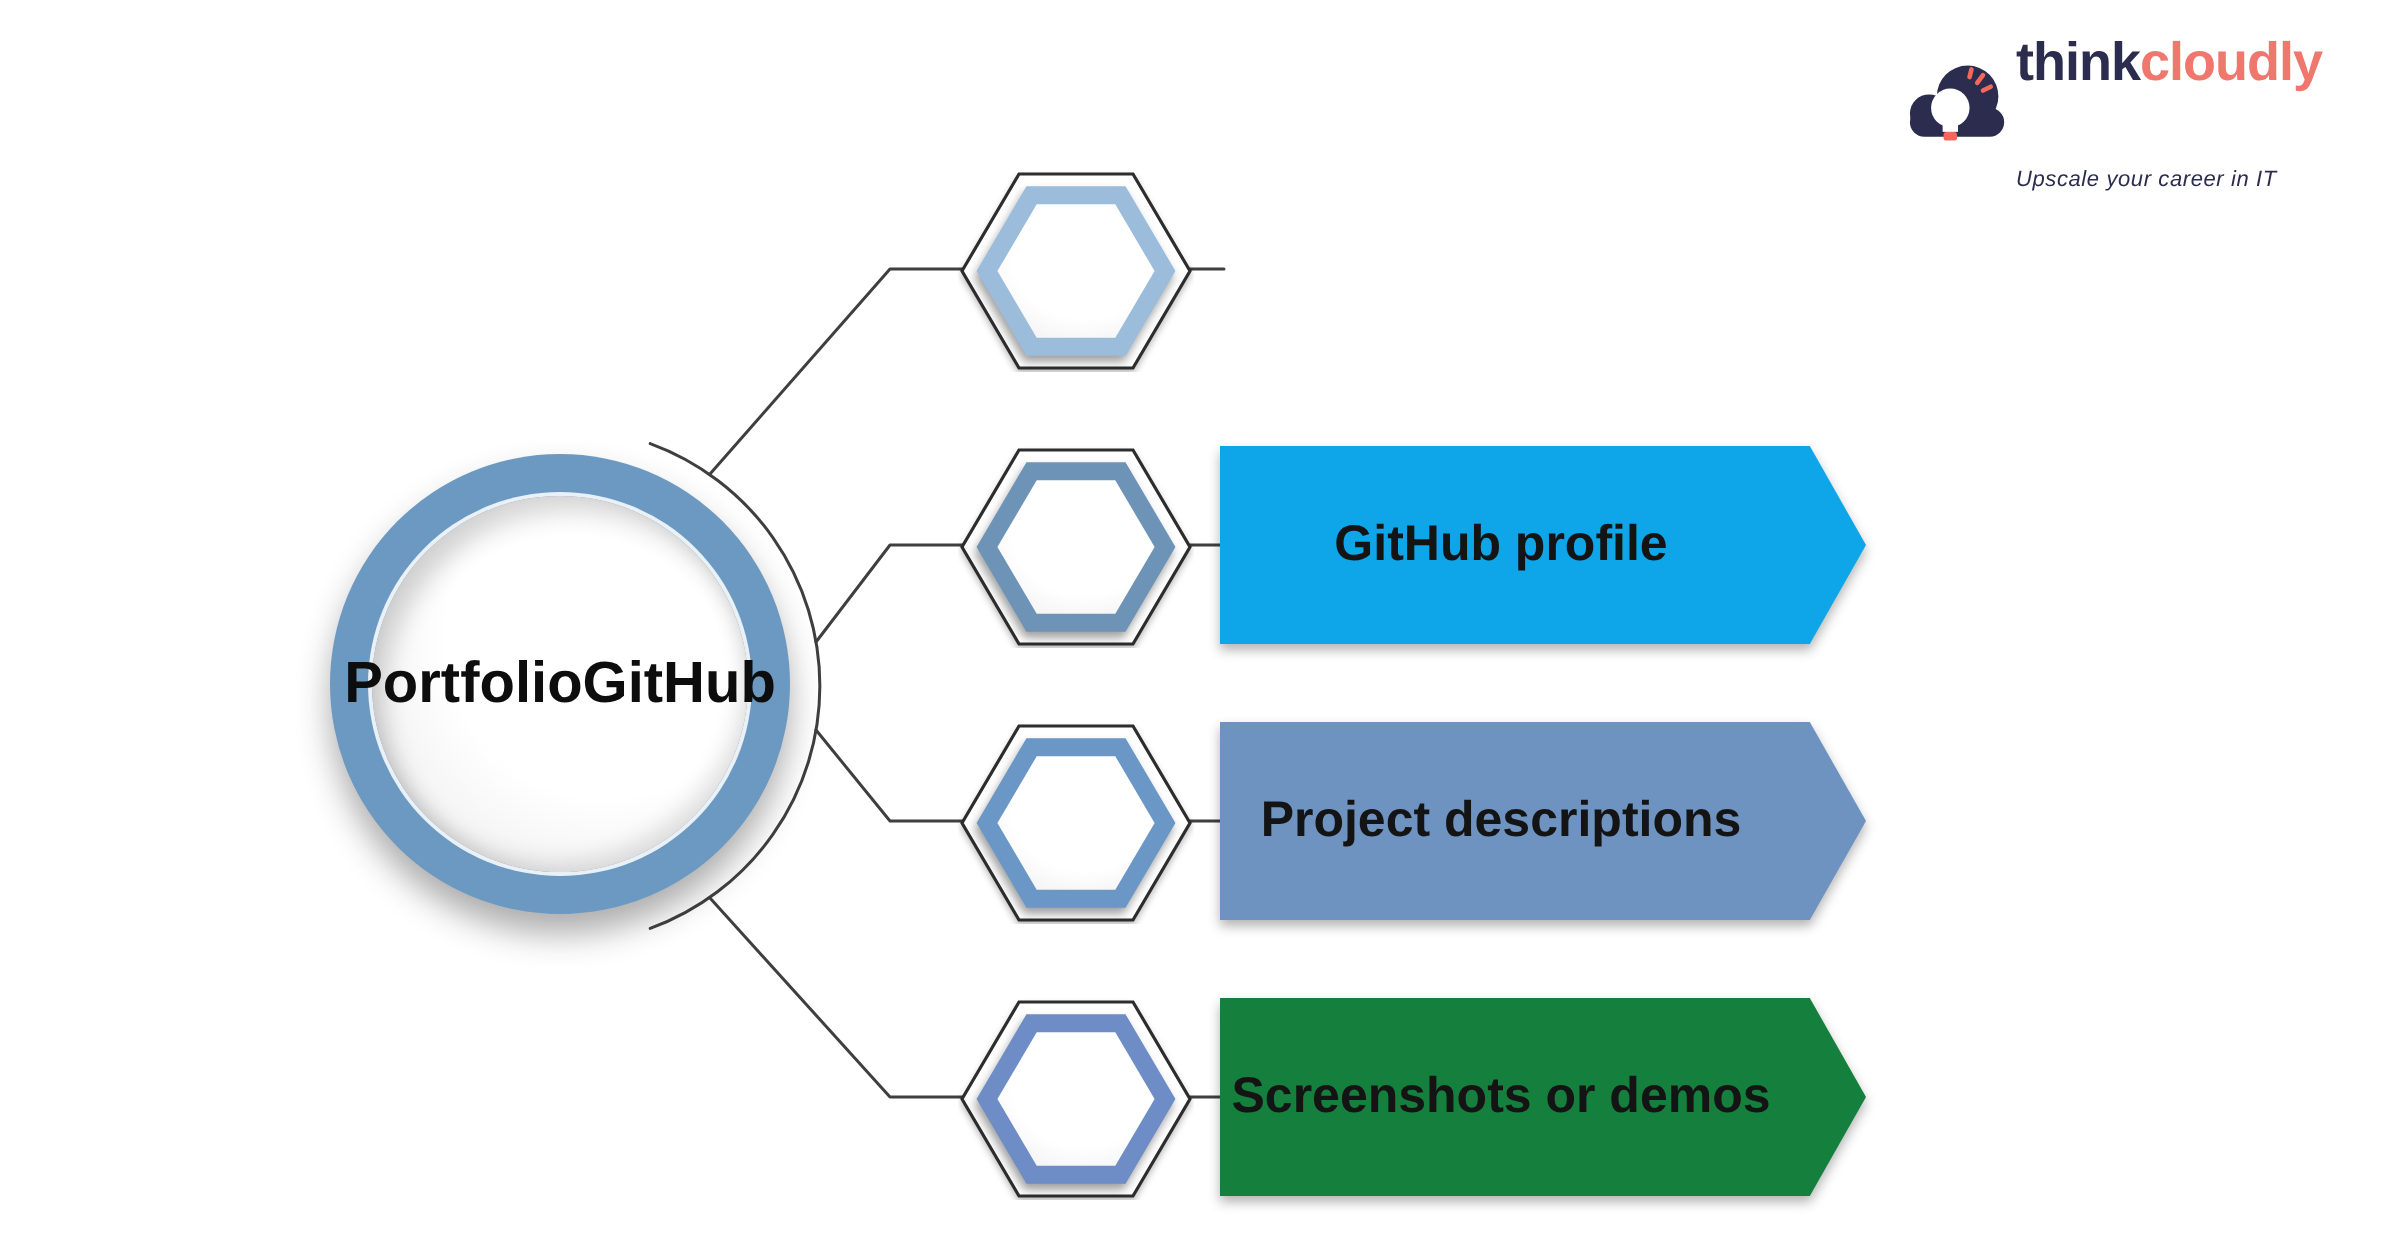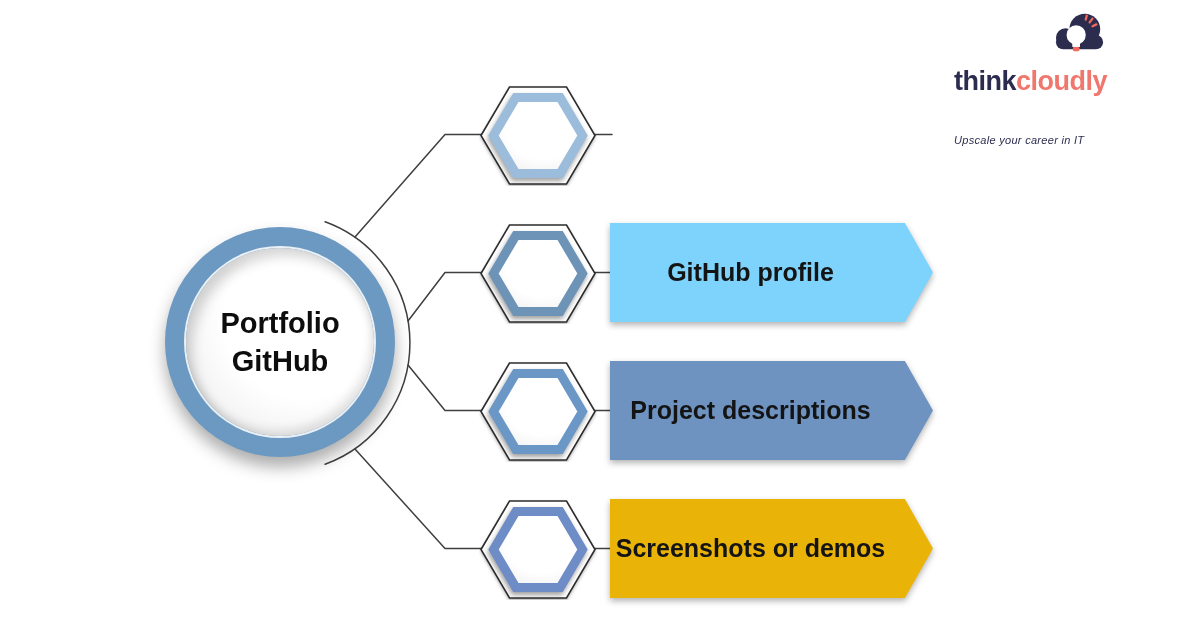--- a/index.html
+++ b/index.html
@@ -16,21 +16,21 @@
   
   .center-circle{
     position:absolute;left:165px;top:227px;width:230px;height:230px;
     border-radius:50%;z-index:2;
     box-shadow:0 10px 16px rgba(40,40,40,.38);
   }
   .center-circle-inner{
     position:absolute;inset:21px;border-radius:50%;
     background:radial-gradient(circle at 62% 38%, #ffffff 48%, #f4f4f4 72%, #dedede 100%);
     box-shadow:inset 6px 8px 12px rgba(0,0,0,.16), inset -3px -6px 10px rgba(0,0,0,.10), 0 0 0 2px rgba(255,255,255,.85);
-    display:flex;flex-direction:column;align-items:center;justify-content:center;
+    display:flex;align-items:center;justify-content:center;
   }
   .center-title{
     font-size:29px;font-weight:700;color:#0d0d0d;line-height:38px;text-align:center;
   }
 
   
   .hex-svg{position:absolute;left:479px;width:118px;height:101px;z-index:2;}
   .hex-outer{fill:#ffffff;stroke:#2d2d2d;stroke-width:1.6;filter:drop-shadow(0 2px 1.5px rgba(0,0,0,.25));}
   .hex-inner{fill:url(#hexFill);stroke-width:9;filter:drop-shadow(-1px 3px 2.5px rgba(0,0,0,.38));}
 
@@ -43,21 +43,21 @@
     width:100%;height:100%;
     clip-path:polygon(0 0, 91.3% 0, 100% 50%, 91.3% 100%, 0 100%);
     display:flex;align-items:center;justify-content:center;
     box-sizing:border-box;padding-right:42px;
   }
   .banner-label{font-size:25px;font-weight:700;color:#141414;white-space:nowrap;}
 
   .row-1{top:85px;}  .row-2{top:223px;}  .row-3{top:361px;}  .row-4{top:499px;}
 
   
-  .logo{position:absolute;left:952px;top:8px;display:flex;align-items:flex-end;z-index:3;flex-direction:column;}
+  .logo{position:absolute;left:952px;top:8px;display:flex;align-items:center;z-index:3;}
   .logo-icon{width:54px;height:50px;flex:0 0 auto;}
   .logo-text-col{margin-left:2px;padding-top:10px;}
   .brand-name{font-size:27px;font-weight:700;letter-spacing:-0.5px;line-height:26px;}
   .brand-tagline{font-size:11px;font-style:italic;font-weight:500;letter-spacing:.3px;margin-top:2px;}
 </style>
 </head>
 <body>
 
 <div class="canvas">
 
@@ -102,31 +102,31 @@
   <svg class="hex-svg row-3" viewBox="0 0 118 101">
     <polygon class="hex-outer" points="2,50.5 30.5,2 87.5,2 116,50.5 87.5,99 30.5,99"></polygon>
     <polygon class="hex-inner" points="14.5,50.5 36.8,12.6 81.2,12.6 103.5,50.5 81.2,88.4 36.8,88.4" stroke="#6b97c7"></polygon>
   </svg>
   <svg class="hex-svg row-4" viewBox="0 0 118 101">
     <polygon class="hex-outer" points="2,50.5 30.5,2 87.5,2 116,50.5 87.5,99 30.5,99"></polygon>
     <polygon class="hex-inner" points="14.5,50.5 36.8,12.6 81.2,12.6 103.5,50.5 81.2,88.4 36.8,88.4" stroke="#6e8cc6"></polygon>
   </svg>
 
   <div class="banner-wrap row-2">
-    <div class="banner" style="background-color: #7dd3fc;">
+    <div class="banner" style="background-color: #0ea5e9;">
       <span class="banner-label">GitHub profile</span>
     </div>
   </div>
   <div class="banner-wrap row-3">
     <div class="banner" style="background-color: rgb(110, 147, 193);">
       <span class="banner-label">Project descriptions</span>
     </div>
   </div>
   <div class="banner-wrap row-4">
-    <div class="banner" style="background-color: #eab308;">
+    <div class="banner" style="background-color: #15803d;">
       <span class="banner-label">Screenshots or demos</span>
     </div>
   </div>
 
   <div class="logo">
     <svg class="logo-icon" viewBox="0 0 56 52">
       <g fill="#2b2c4e">
         <circle cx="13" cy="31" r="10"></circle>
         <circle cx="33" cy="22" r="16"></circle>
         <rect x="3" y="28" width="49" height="15" rx="7.5"></rect>

